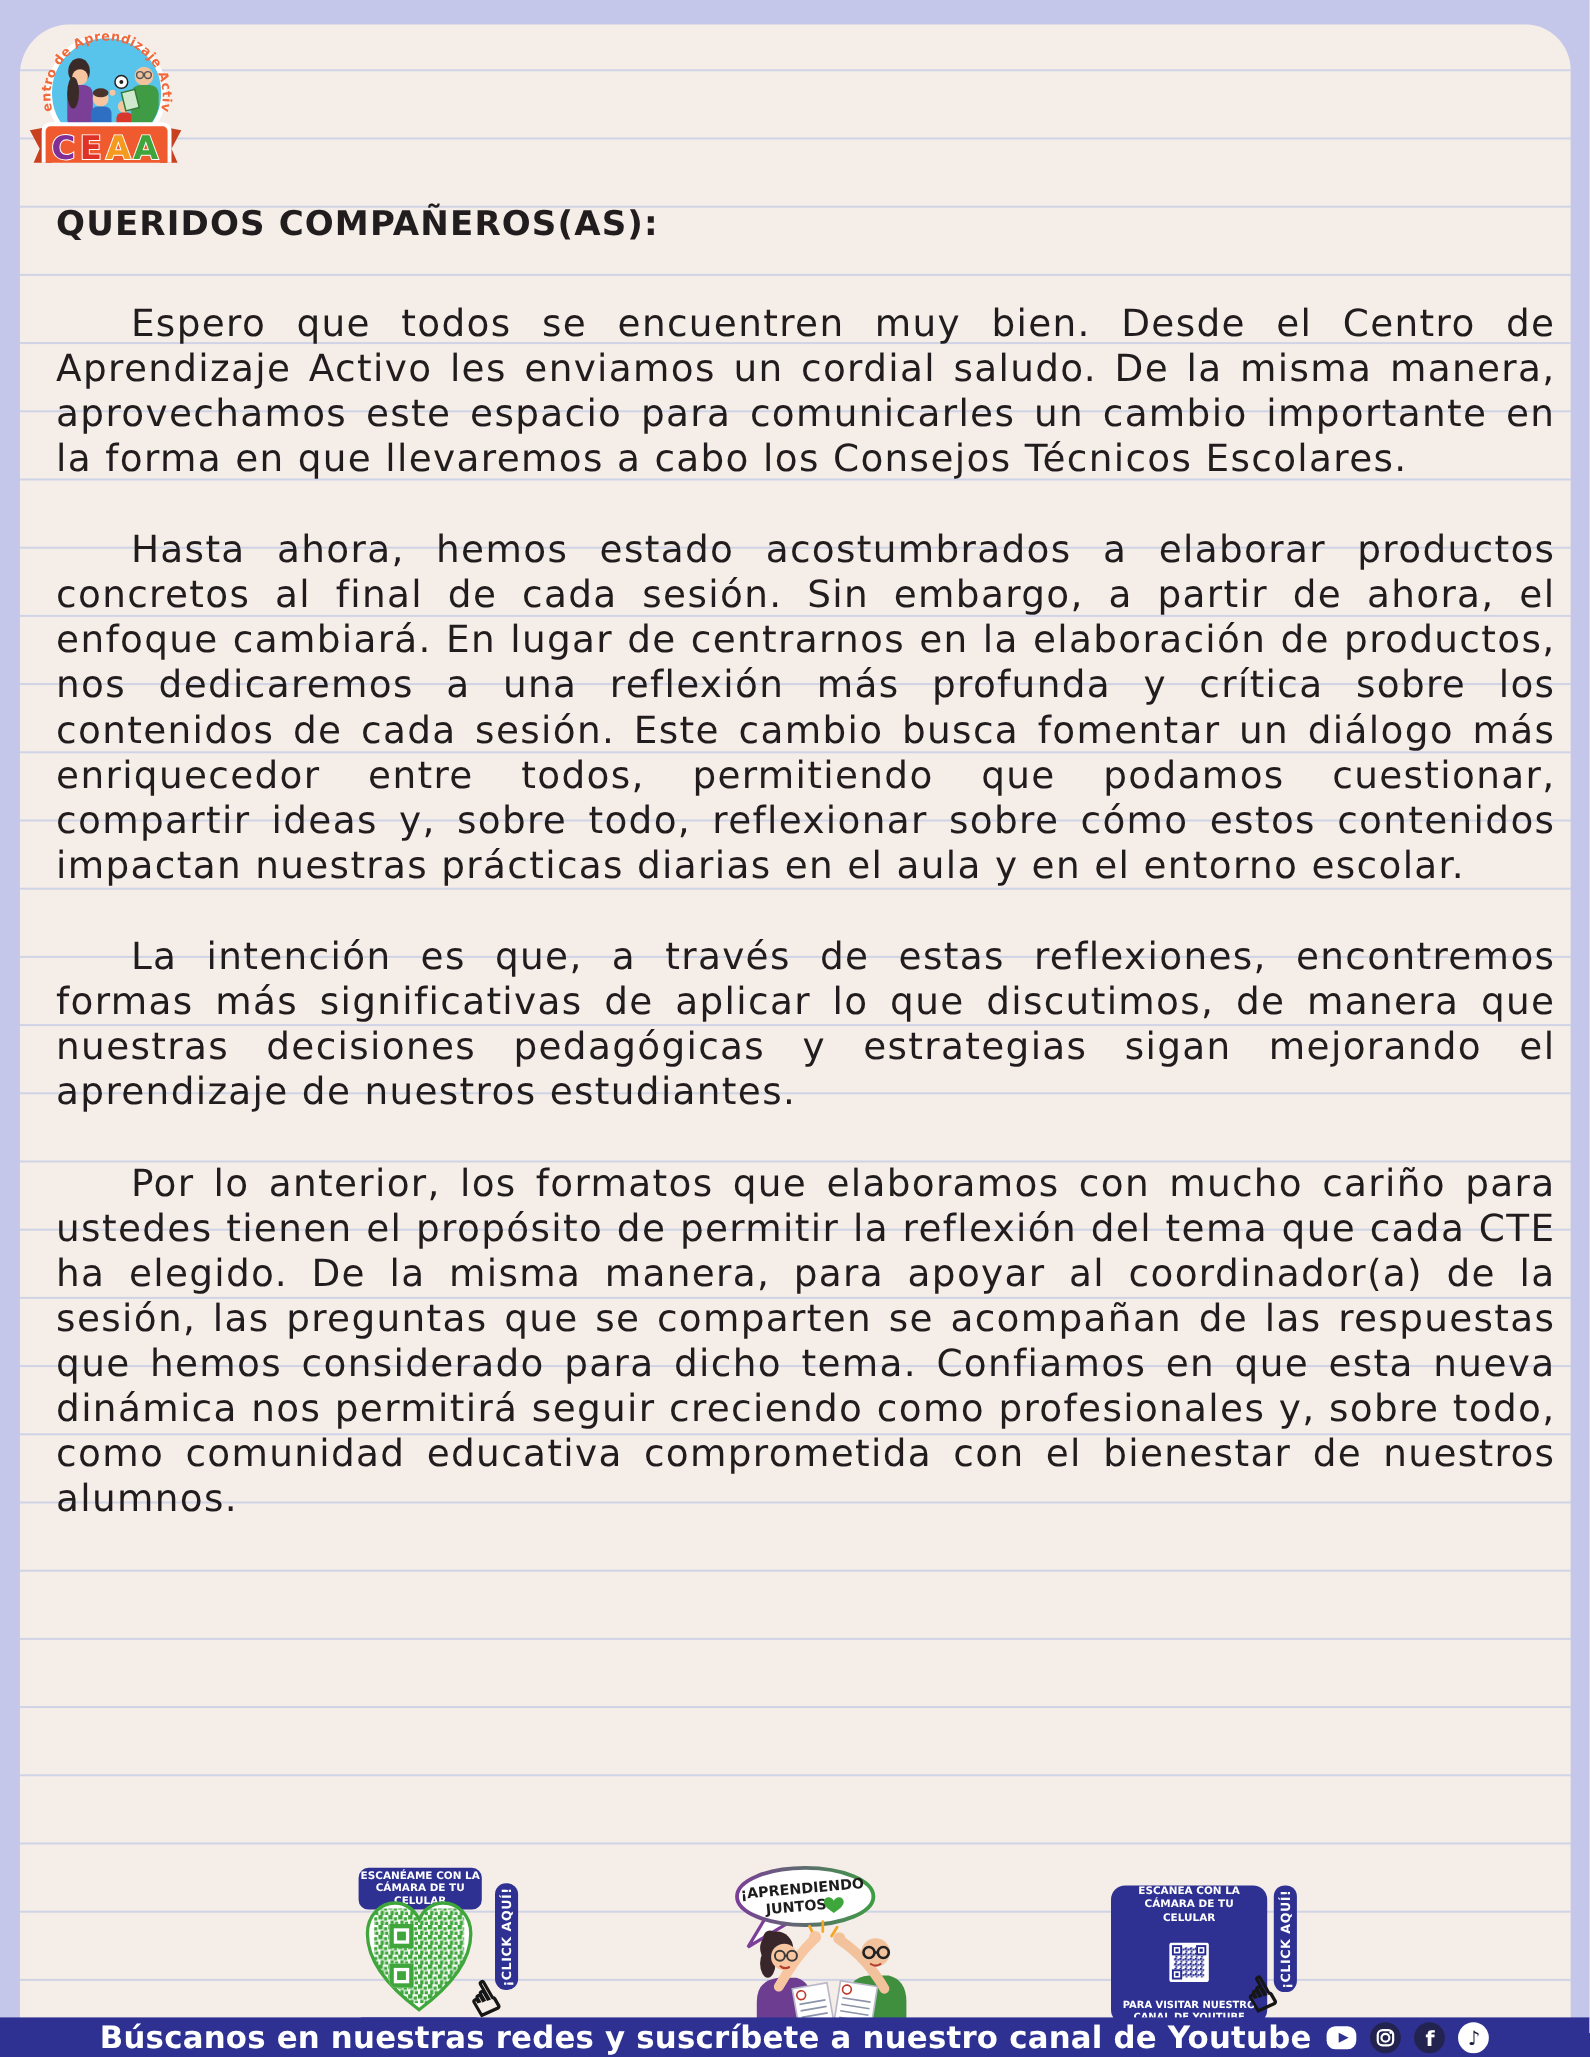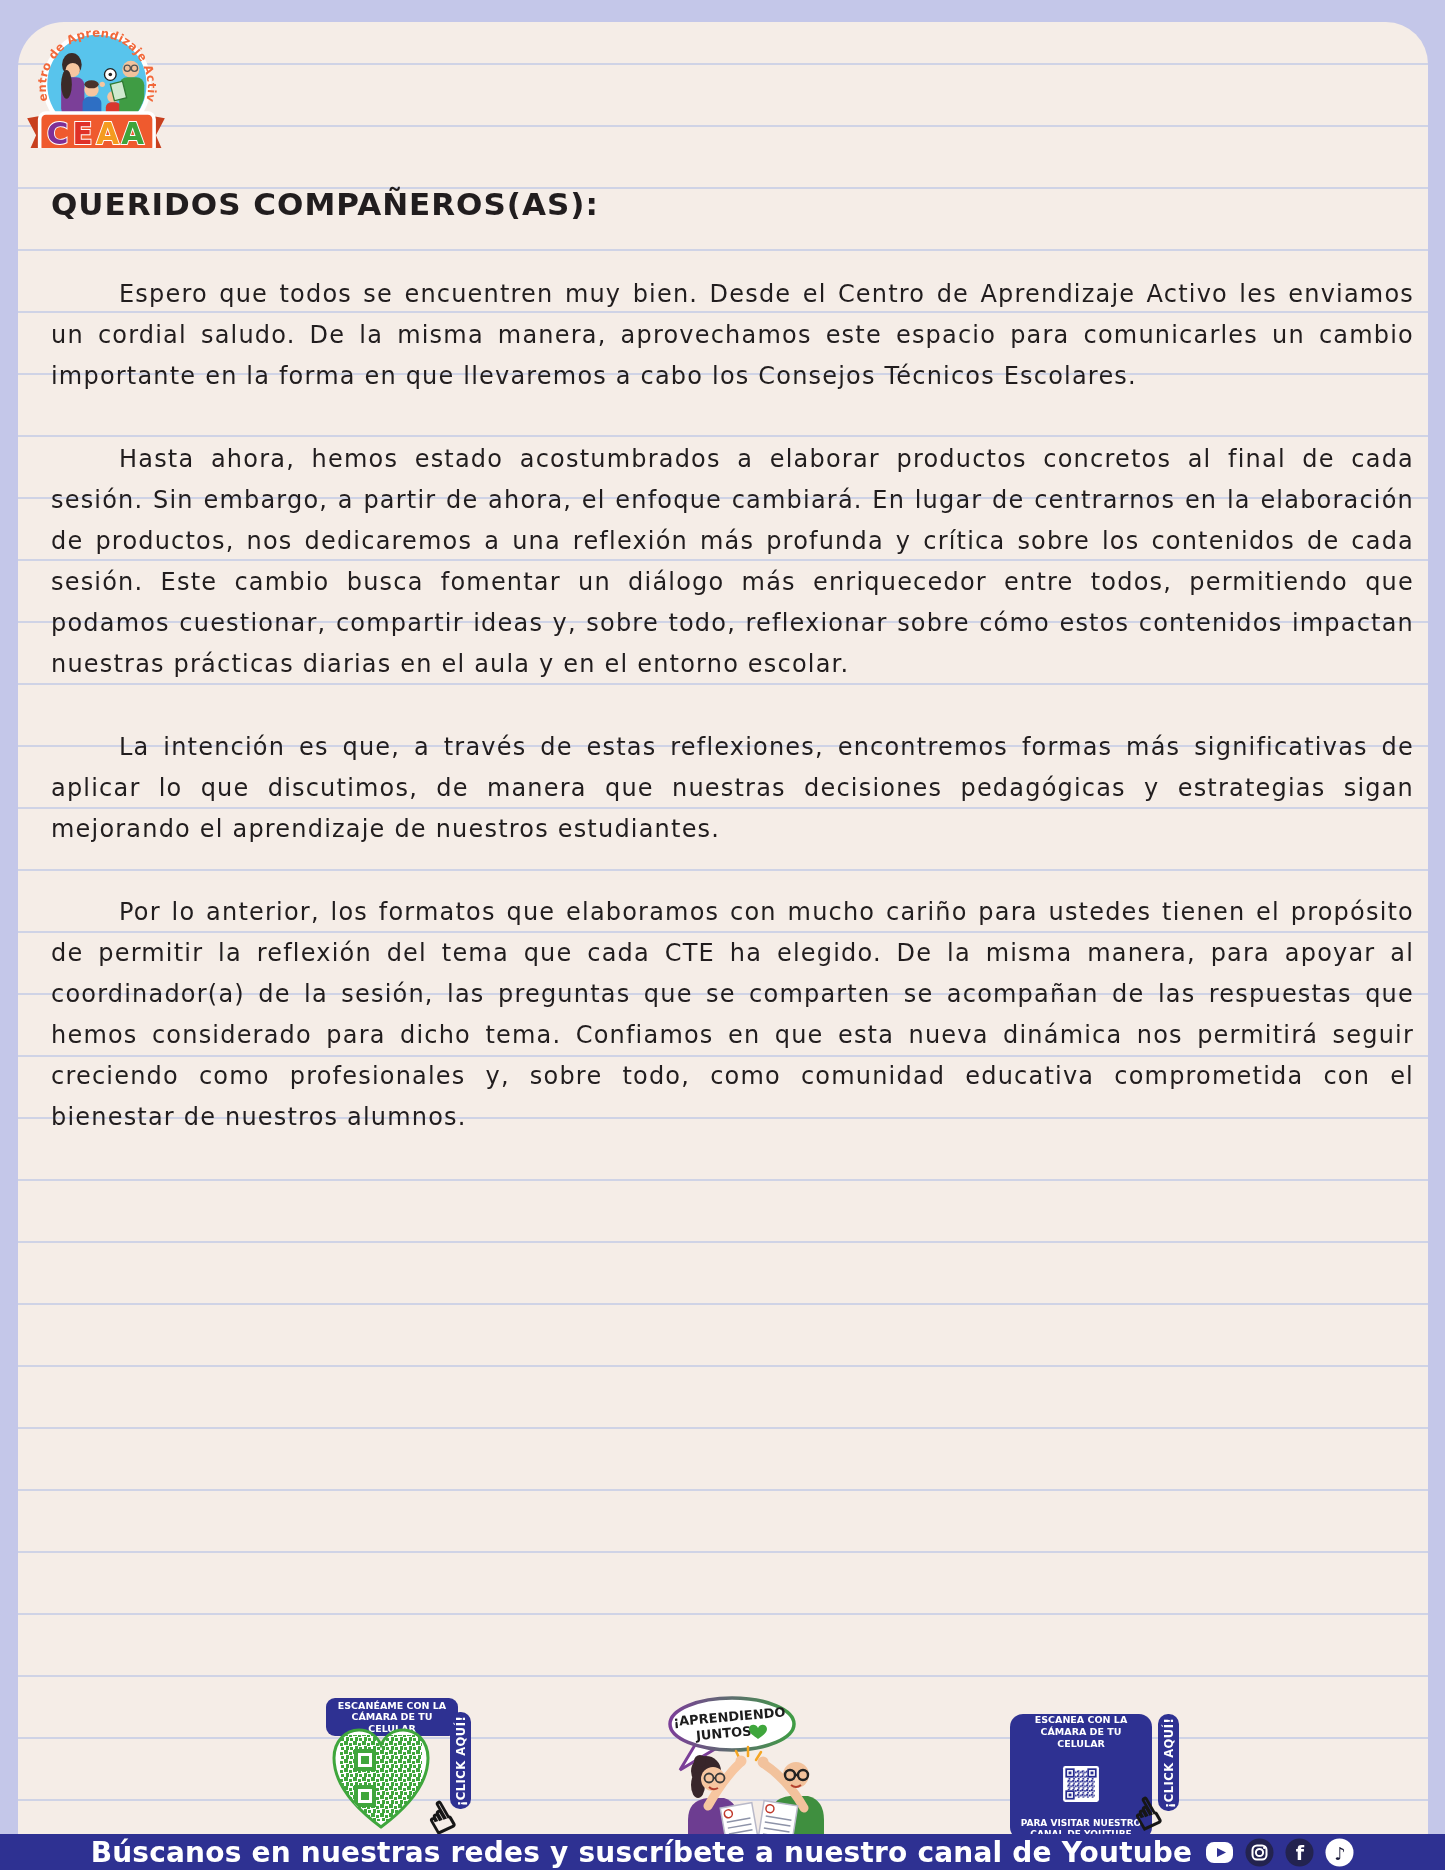--- a/index.html
+++ b/index.html
@@ -24,38 +24,38 @@
     position:relative;
     padding:164px 14px 0 33px;
     color:#211d1e;
   }
   .salutation{
     margin:0 0 52px 0;
     font-size:31px;font-weight:bold;letter-spacing:1px;
   }
   .content p{
     margin:0 0 42px 0;
-    font-size:24px;line-height:41px;letter-spacing:1.2px;
+    font-size:34px;line-height:41px;letter-spacing:1.2px;
     text-align:justify;text-indent:68px;
   }
   .closing{
     margin:30px 0 0 0;
     font-size:31px;font-weight:bold;letter-spacing:1px;
   }
 
   
   .logo{position:absolute;left:20px;top:18px;width:152px;height:130px;}
 
   
   .widget{position:absolute;}
   .pill{
     position:absolute;background:#2e3192;color:#fff;font-weight:bold;
     display:flex;align-items:center;justify-content:center;text-align:center;
   }
-  .pill-top{left:58px;top:8px;width:110px;min-height:24px;font-size:9.5px;line-height:1.2;border-radius:9px;padding:2px 11px;}
+  .pill-top{left:58px;top:8px;width:110px;min-height:24px;font-size:9.5px;line-height:1.2;border-radius:9px;padding:2px 1px;}
   .pill-bottom{left:54px;top:144px;width:118px;height:15px;font-size:9px;border-radius:8px;white-space:nowrap;}
   .pill-click{
     writing-mode:vertical-rl;transform:rotate(180deg);
     width:21px;height:97px;font-size:11.5px;letter-spacing:.5px;border-radius:10px;
   }
   .hand{
     position:absolute;font-size:40px;line-height:1;color:#ffffff;
     -webkit-text-stroke:2.2px #161616;
     text-shadow:0 0 1px #161616;
     transform:rotate(-30deg);

